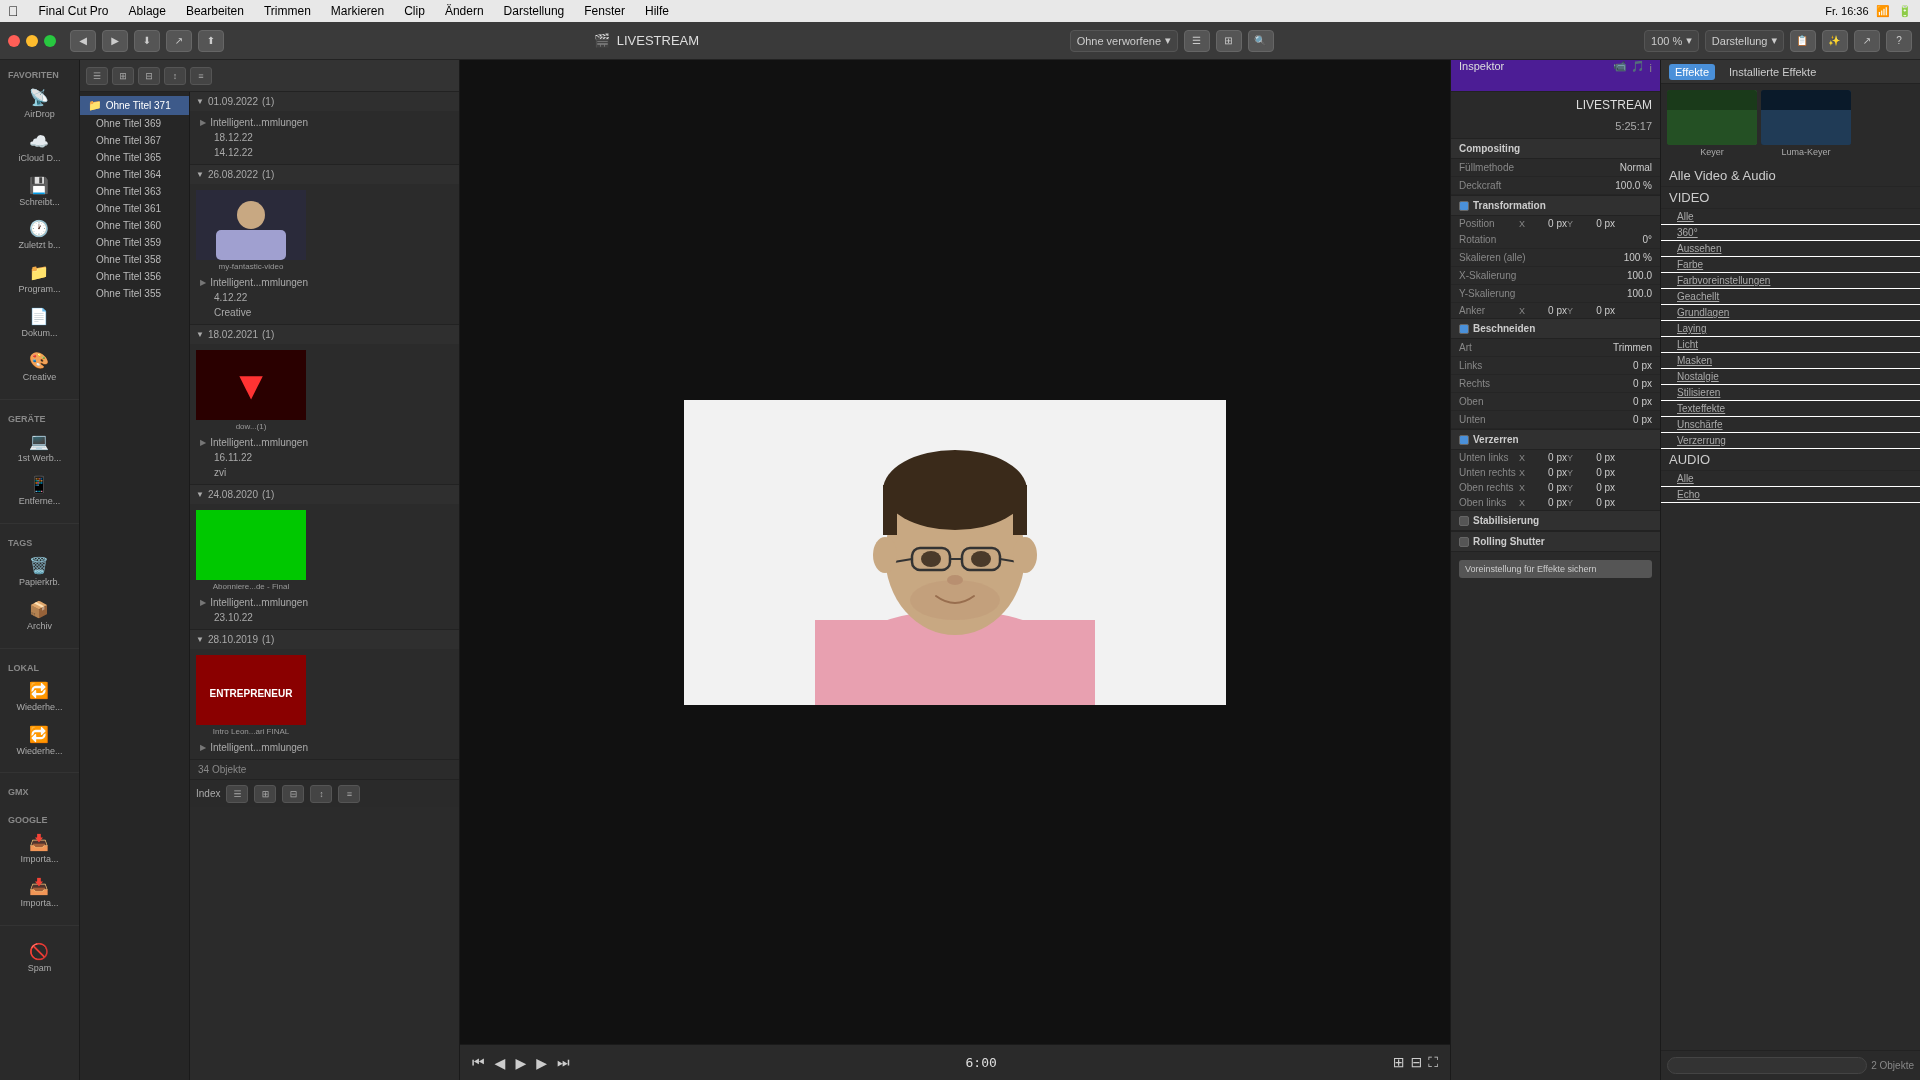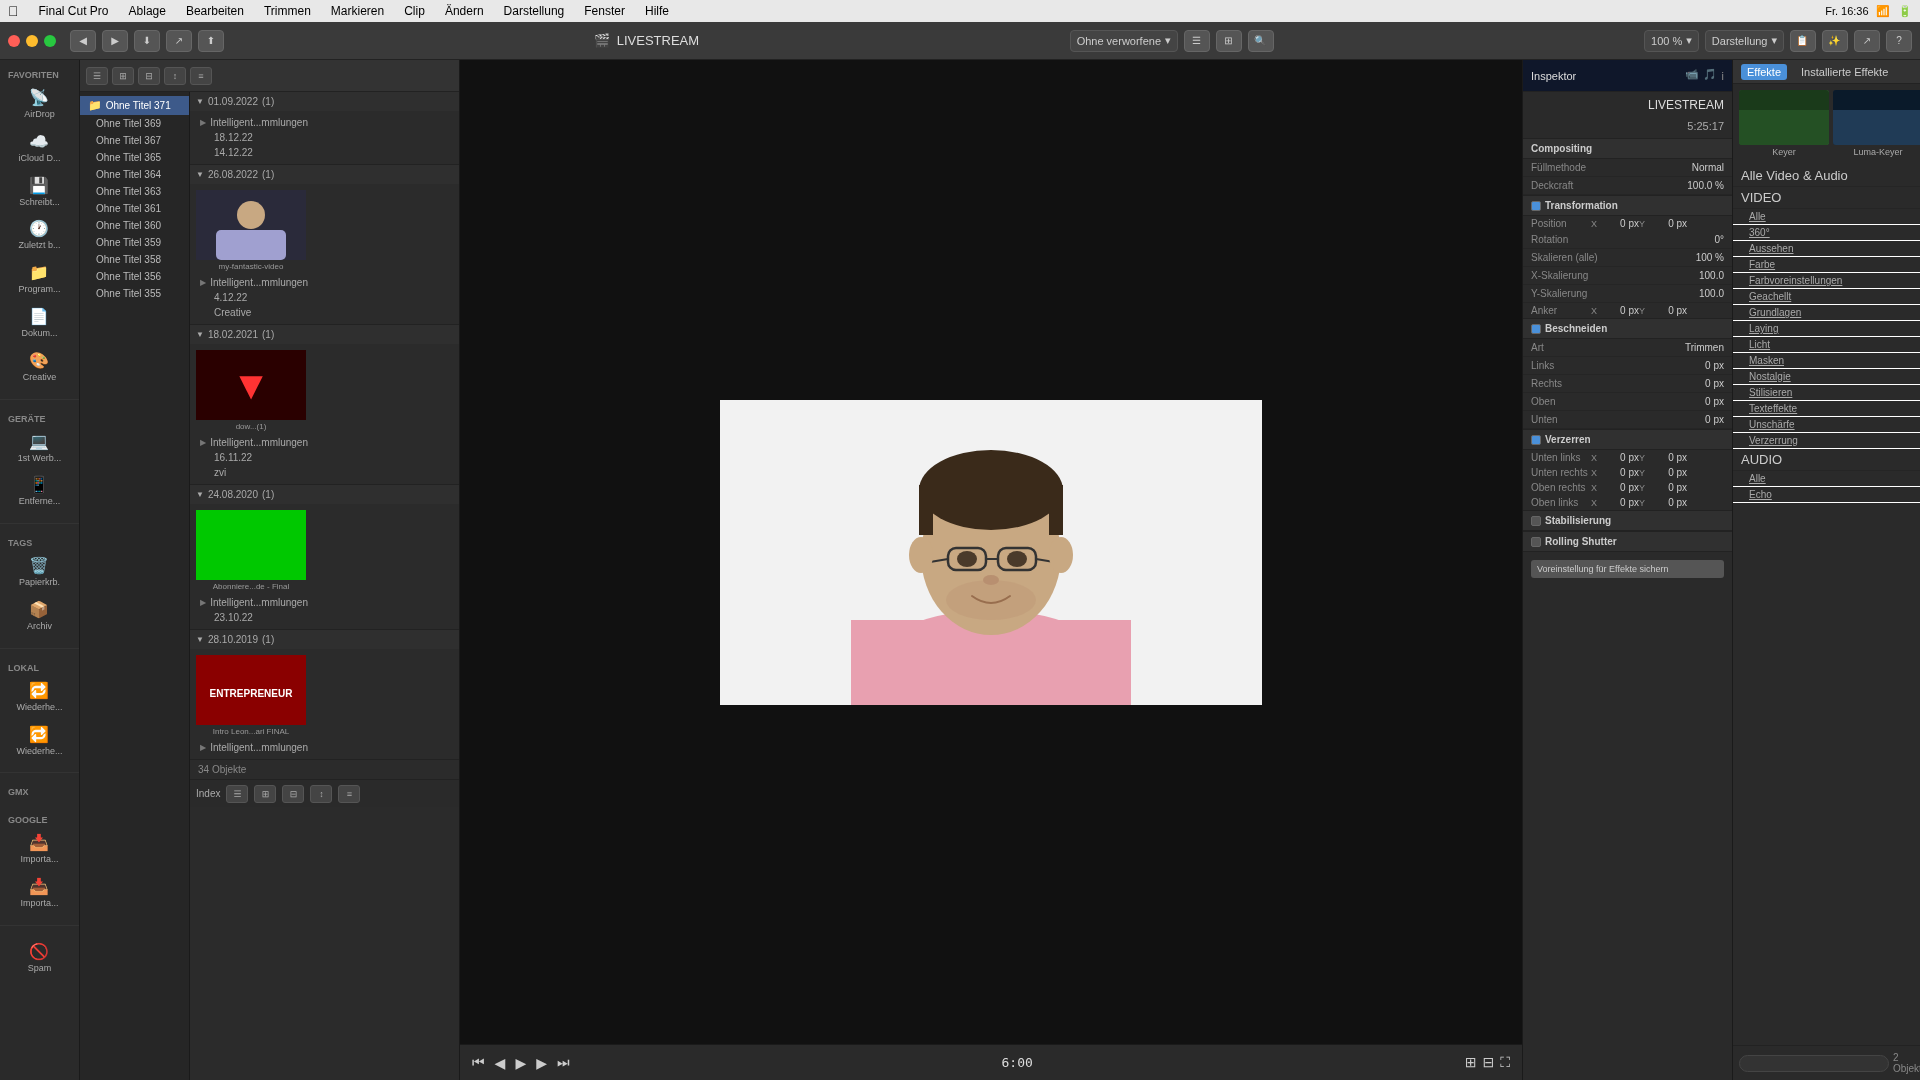--- a/index.html
+++ b/index.html
@@ -55,40 +55,40 @@
     .preview-container { flex: 1; display: flex; align-items: center; justify-content: center; background: #111; }
     .preview-video { width: 542px; height: 305px; background: #f0f0f0; position: relative; overflow: hidden; }
     .preview-controls { height: 36px; background: #2a2a2a; border-top: 1px solid #1a1a1a; display: flex; align-items: center; padding: 0 12px; gap: 10px; }
     .preview-btn { color: #ccc; cursor: pointer; font-size: 14px; }
     .timecode { font-size: 13px; color: #ddd; font-family: monospace; }
     .preview-spacer { flex: 1; }
     .preview-icons { display: flex; gap: 6px; }
 
     
     .inspector { width: 210px; background: #2a2a2a; border-left: 1px solid #1a1a1a; overflow-y: auto; font-size: 10px; }
-    .inspector-header { height: 32px; background: #0f172a; border-bottom: 1px solid #222; display: flex; align-items: center; padding: 0 8px; gap: 4px; }
+    .inspector-header { height: 32px; background: #4c1d95; border-bottom: 1px solid #222; display: flex; align-items: flex-start; padding: 0 8px; gap: 4px; }
     .inspector-title { font-size: 11px; color: #ddd; font-weight: 500; }
     .inspector-icons { margin-left: auto; display: flex; gap: 4px; }
     .insp-icon { color: #888; cursor: pointer; font-size: 11px; }
     .inspector-name { padding: 6px 8px; font-size: 12px; color: #ddd; font-weight: 500; text-align: right; }
     .inspector-time { padding: 2px 8px 6px; font-size: 11px; color: #aaa; text-align: right; }
     .section-header { display: flex; align-items: center; padding: 4px 8px; background: #303030; border-top: 1px solid #222; border-bottom: 1px solid #222; cursor: pointer; gap: 4px; }
     .section-header-label { font-size: 10px; color: #ccc; font-weight: 600; }
     .section-checkbox { width: 10px; height: 10px; background: #555; border: 1px solid #666; border-radius: 2px; }
     .section-checkbox.checked { background: #4a90d9; }
     .prop-row { display: flex; align-items: center; padding: 3px 8px; border-bottom: 1px solid #252525; }
     .prop-label { color: #888; flex: 1; font-size: 10px; }
     .prop-value { color: #ccc; font-size: 10px; text-align: right; }
     .prop-row-xy { display: flex; align-items: center; padding: 2px 8px; }
     .prop-xy-label { color: #888; width: 60px; font-size: 10px; }
     .prop-xy-x { color: #888; font-size: 9px; margin-right: 2px; }
     .prop-xy-val { color: #ccc; font-size: 10px; width: 40px; text-align: right; }
 
     
-    .effects-panel { width: 188px; background: #2a2a2a; border-left: 1px solid #1a1a1a; display: flex; flex-direction: column; }
+    .effects-panel { width: 260px; background: #2a2a2a; border-left: 1px solid #1a1a1a; display: flex; flex-direction: column; }
     .effects-header { height: 24px; background: #333; border-bottom: 1px solid #222; display: flex; align-items: center; padding: 0 8px; gap: 8px; }
     .effects-tab { font-size: 11px; color: #ccc; cursor: pointer; padding: 2px 6px; }
     .effects-tab.active { background: #4a90d9; border-radius: 3px; color: #fff; }
     .effects-list { overflow-y: auto; flex: 1; }
     .effects-category { padding: 3px 8px; cursor: pointer; font-size: 13px; color: #ccc; border-bottom: 1px solid #252525; }
     .effects-sub { padding: 2px 16px; cursor: pointer; font-size: 10px; color: #aaa; border-bottom: 1px solid #ffffff; text-decoration: underline; }
     .effects-footer { padding: 6px; display: flex; align-items: center; gap: 4px; border-top: 1px solid #222; }
     .effects-search { flex: 1; background: #333; border: 1px solid #444; border-radius: 10px; padding: 2px 8px; font-size: 10px; color: #ccc; }
 
     

